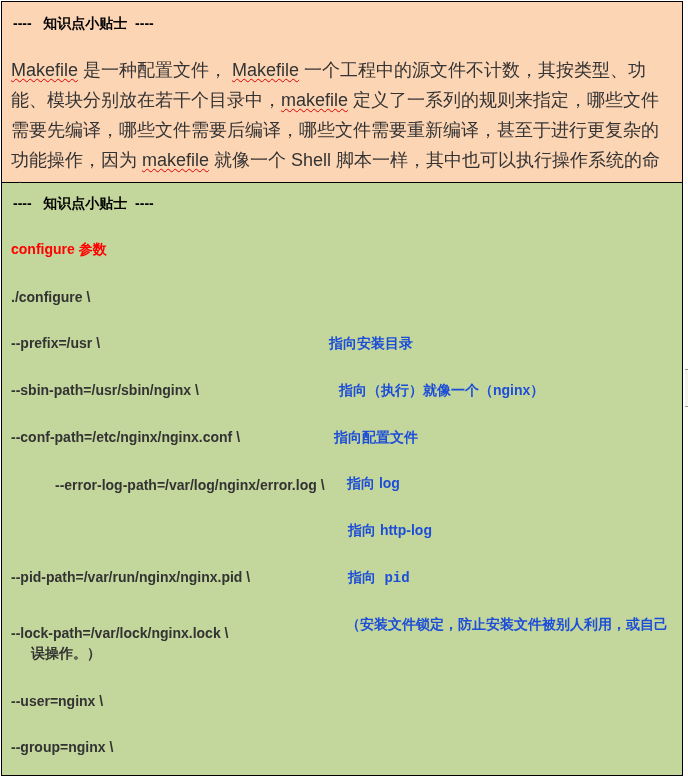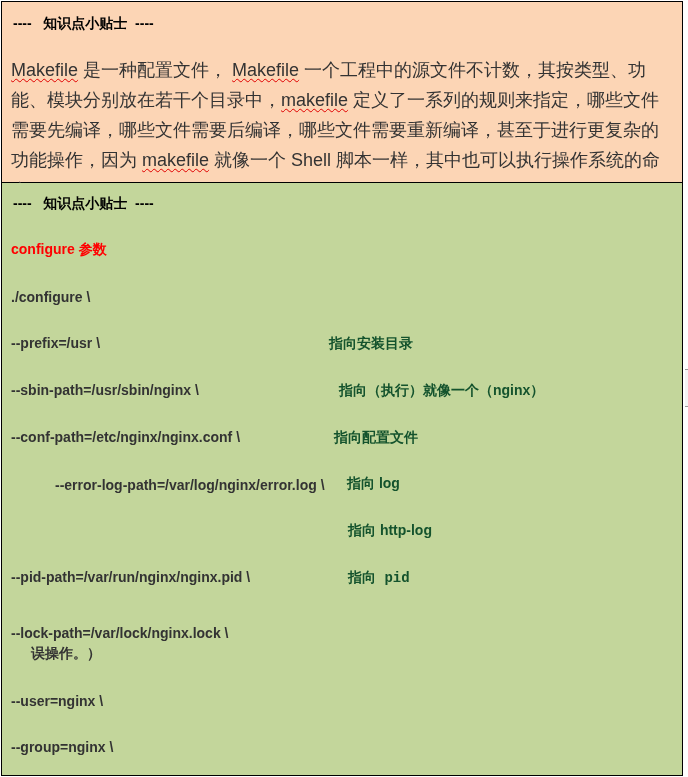--- a/index.html
+++ b/index.html
@@ -60,21 +60,21 @@
       left: 9px;
       font-size: 14px;
       font-weight: bold;
       color: #333333;
       white-space: pre;
     }
     .desc {
       position: absolute;
       font-size: 14px;
       font-weight: bold;
-      color: #14532d;
+      color: #1d4ed8;
       white-space: pre;
     }
     .red-title {
       color: #ff0000;
     }
     .edge-fragment {
       position: absolute;
       left: 685px;
       top: 369px;
       width: 4px;
@@ -114,20 +114,21 @@
 
     <div class="line" style="top:294px;margin-left:44px;"><span>--error-log-path=/var/log/nginx/error.log \</span></div>
     <div class="desc" style="top:292px; left:345px;">指向 log</div>
 
     <div class="desc" style="top:339px; left:346px;">指向 http-log</div>
 
     <div class="line" style="top:386px;"><span>--pid-path=/var/run/nginx/nginx.pid \</span></div>
     <div class="desc" style="top:386px; left:346px;font-family:Liberation Mono, monospace;">指向 pid</div>
 
     <div class="line" style="top:442px;"><span>--lock-path=/var/lock/nginx.lock \</span></div>
+    <div class="desc" style="top:433px; left:344px;">（安装文件锁定，防止安装文件被别人利用，或自己</div>
     <div class="line" style="top:462px;margin-left:20px;">误操作。）</div>
 
     <div class="line" style="top:510px;"><span>--user=nginx \</span></div>
 
     <div class="line" style="top:556px;"><span>--group=nginx \</span></div>
   </div>
 </div>
 
 <div class="edge-fragment"></div>
 

